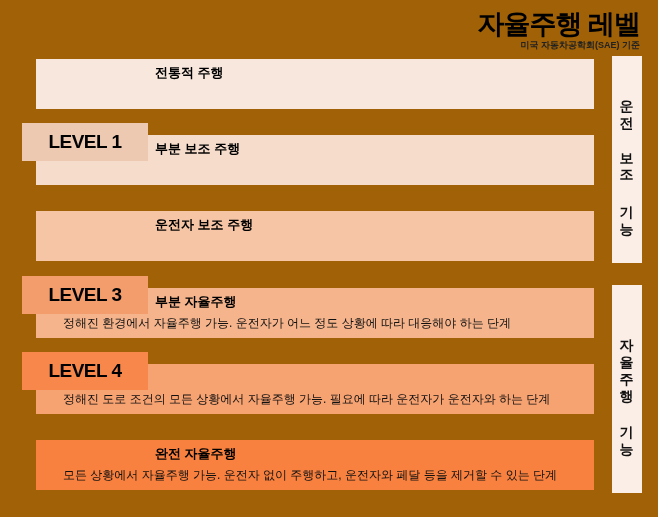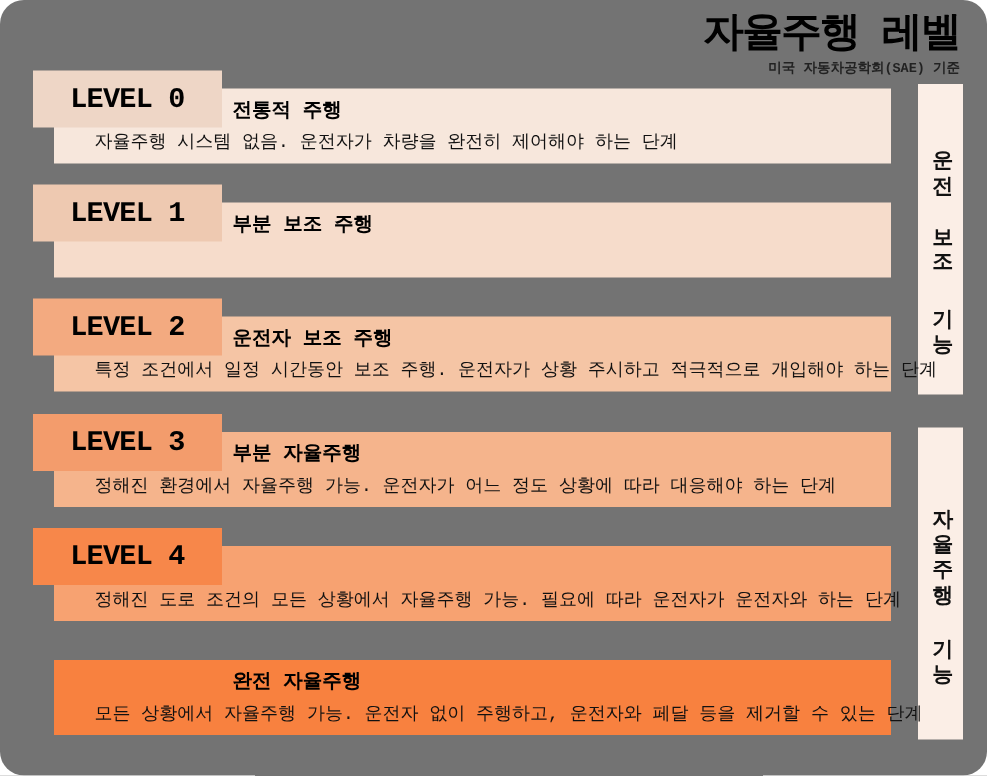--- a/index.html
+++ b/index.html
@@ -1,24 +1,23 @@
 <!DOCTYPE html>
 <html><head>
 <meta charset="utf-8">
 <style>
   html, body { margin: 0; padding: 0; background: #ffffff; }
   .canvas {
     position: relative;
     width: 658px;
     height: 517px;
-    background: #737373;
+    background: #a16207;
     overflow: hidden;
-    font-family: Liberation Mono, monospace;
+    font-family: Liberation Sans, sans-serif;
     color: #111111;
-    border-radius: 16px;
   }
 
   
   .header {
     position: absolute;
     top: 10px;
     right: 18px;
     text-align: right;
   }
   .title {
@@ -111,36 +110,32 @@
 
 <div class="canvas">
 
   <div class="header">
     <div class="title">자율주행 레벨</div>
     <div class="subtitle">미국 자동차공학회(SAE) 기준</div>
   </div>
 
   <div class="level-row row-0">
     <div class="row-body" style="background: rgb(247, 231, 220);"></div>
-    <div class="badge" style="background: rgb(238, 214, 198);">LEVEL 0</div>
     <div class="level-name">전통적 주행</div>
-    <div class="level-desc">자율주행 시스템 없음. 운전자가 차량을 완전히 제어해야 하는 단계</div>
   </div>
 
   <div class="level-row row-1">
     <div class="row-body" style="background: rgb(246, 220, 203);"></div>
     <div class="badge" style="background: rgb(238, 201, 177);">LEVEL 1</div>
     <div class="level-name">부분 보조 주행</div>
   </div>
 
   <div class="level-row row-2">
     <div class="row-body" style="background: rgb(245, 197, 165);"></div>
-    <div class="badge" style="background: rgb(243, 170, 128);">LEVEL 2</div>
     <div class="level-name">운전자 보조 주행</div>
-    <div class="level-desc">특정 조건에서 일정 시간동안 보조 주행. 운전자가 상황 주시하고 적극적으로 개입해야 하는 단계</div>
   </div>
 
   <div class="level-row row-3">
     <div class="row-body" style="background: rgb(245, 180, 140);"></div>
     <div class="badge" style="background: rgb(243, 156, 108);">LEVEL 3</div>
     <div class="level-name">부분 자율주행</div>
     <div class="level-desc">정해진 환경에서 자율주행 가능. 운전자가 어느 정도 상황에 따라 대응해야 하는 단계</div>
   </div>
 
   <div class="level-row row-4">

